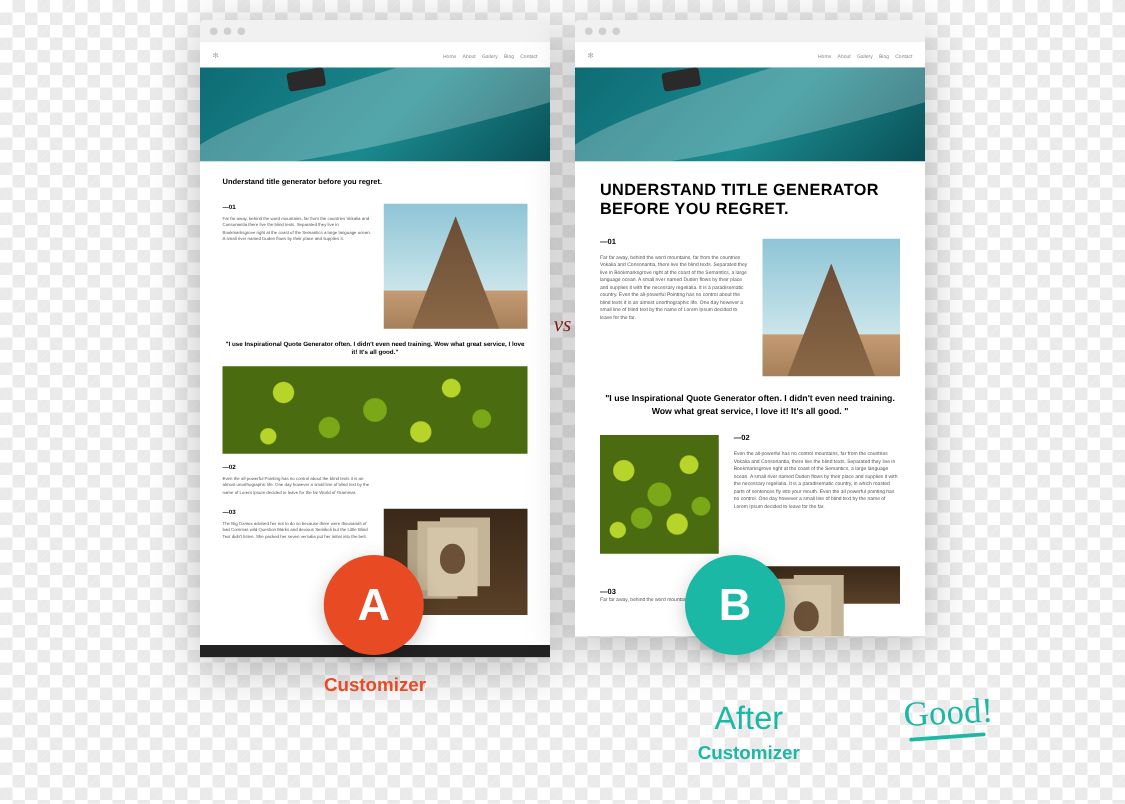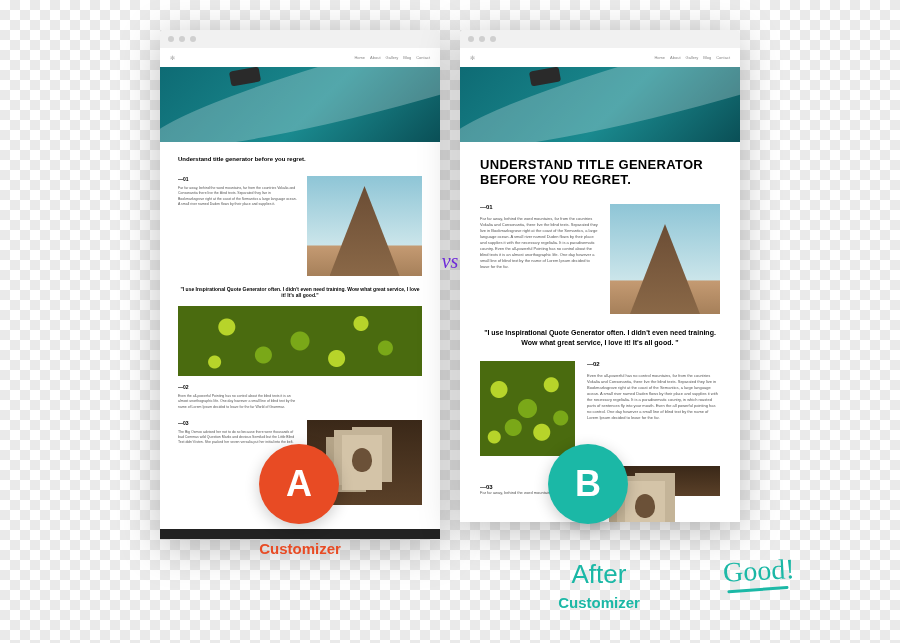--- a/index.html
+++ b/index.html
@@ -18,21 +18,21 @@
   font-family:-apple-system,BlinkMacSystemFont,"Segoe UI",Helvetica,Arial,sans-serif;
   background-image:
     linear-gradient(45deg,#eaeaea 25%,transparent 25%),
     linear-gradient(-45deg,#eaeaea 25%,transparent 25%),
     linear-gradient(45deg,transparent 75%,#eaeaea 75%),
     linear-gradient(-45deg,transparent 75%,#eaeaea 75%);
   background-size:20px 20px;
   background-position:0 0,0 10px,10px -10px,-10px 0;
   position:relative;
 }
-.stage{position:absolute;inset:0;display:flex;align-items:flex-start;justify-content:center;gap:20px;padding-top:30px;}
+.stage{position:absolute;inset:0;display:flex;align-items:flex-start;justify-content:center;gap:20px;padding-top:16px;}
 .browser{
   width:280px;
   background:#fff;
   box-shadow:0 8px 40px rgba(0,0,0,.25);
   border-radius:4px 4px 0 0;
   overflow:hidden;
 }
 .browser-bar{
   height:18px;background:#f1f1f1;display:flex;align-items:center;padding-left:8px;gap:5px;
 }
@@ -64,21 +64,21 @@
 .after .heading-b{font-size:13px;font-weight:900;line-height:1.15;letter-spacing:.3px;margin-bottom:16px;text-transform:uppercase;}
 .after .section-num{font-size:6px;font-weight:700;margin-bottom:6px;}
 .after .lorem{font-size:4px;}
 .after .quote-b{font-size:7px;font-weight:700;text-align:center;margin:14px 4px;line-height:1.4;}
 .after .row{gap:12px;}
 .after .img-building{width:110px;height:110px;}
 .after .img-limes{width:95px;height:95px;flex-shrink:0;}
 .after .img-photos{width:130px;height:30px;margin-left:auto;}
 .after .s03{font-size:6px;font-weight:700;margin-top:8px;}
 
-.vs{position:absolute;left:50%;top:250px;transform:translateX(-50%);font-style:italic;color:#6d28d9;font-size:20px;font-family:Georgia,serif;}
+.vs{position:absolute;left:50%;top:250px;transform:translateX(-50%);font-style:italic;color:#7f1d1d;font-size:17px;font-family:Georgia,serif;}
 
 .badge{position:absolute;width:80px;height:80px;border-radius:50%;display:flex;align-items:center;justify-content:center;color:#fff;font-size:36px;font-weight:600;box-shadow:0 4px 15px rgba(0,0,0,.2);}
 .badge-a{background:var(--orange);left:259px;top:444px;}
 .badge-b{background:var(--teal);left:548px;top:444px;}
 
 .caption{position:absolute;text-align:center;}
 .caption-a{left:200px;top:540px;width:200px;color:var(--orange);}
 .caption-b{left:478px;top:540px;width:242px;color:var(--teal);margin-top:19px;}
 .caption .big{font-size:26px;font-weight:400;margin-bottom:4px;}
 .caption .small{font-size:15px;font-weight:600;}

